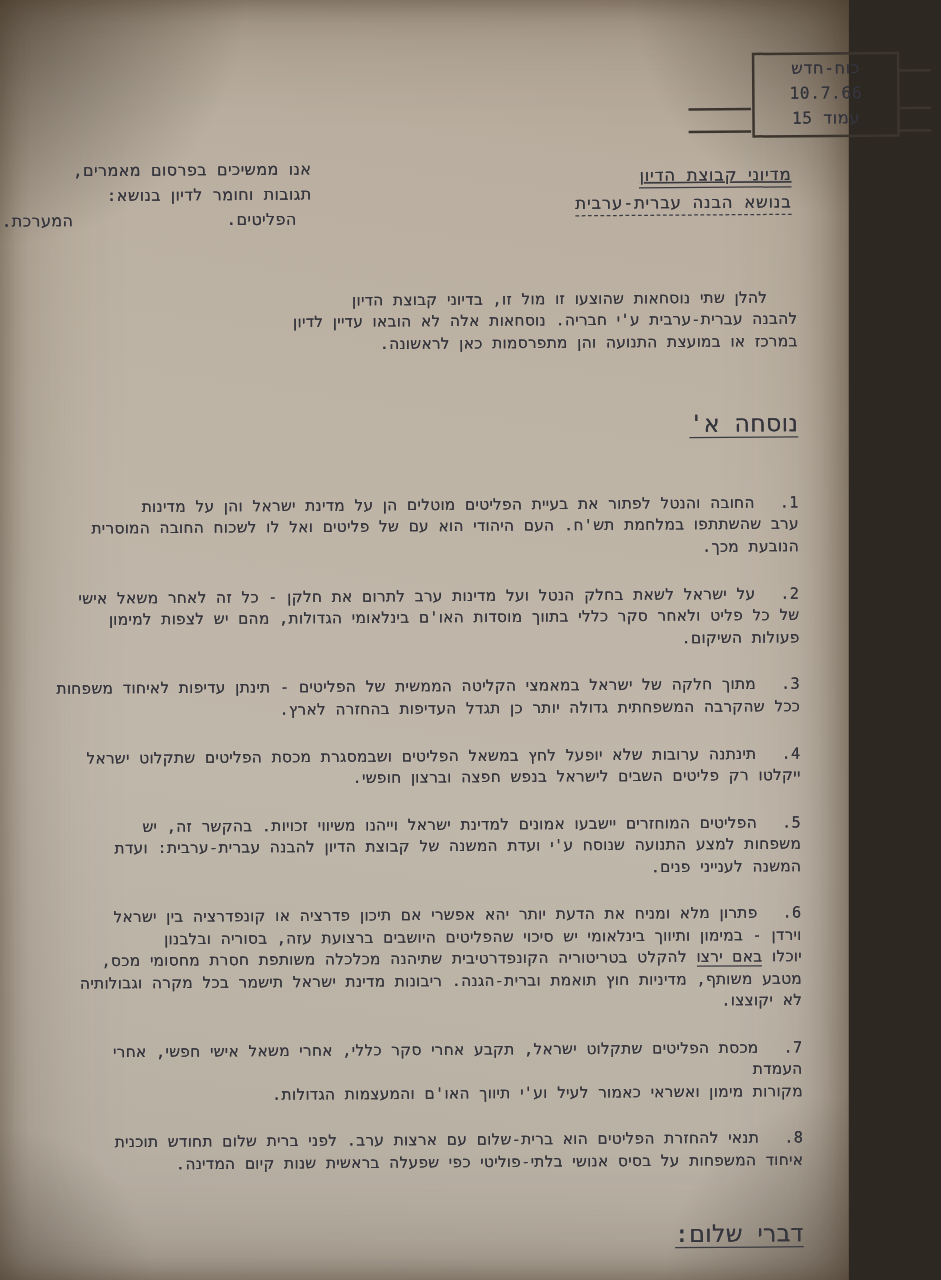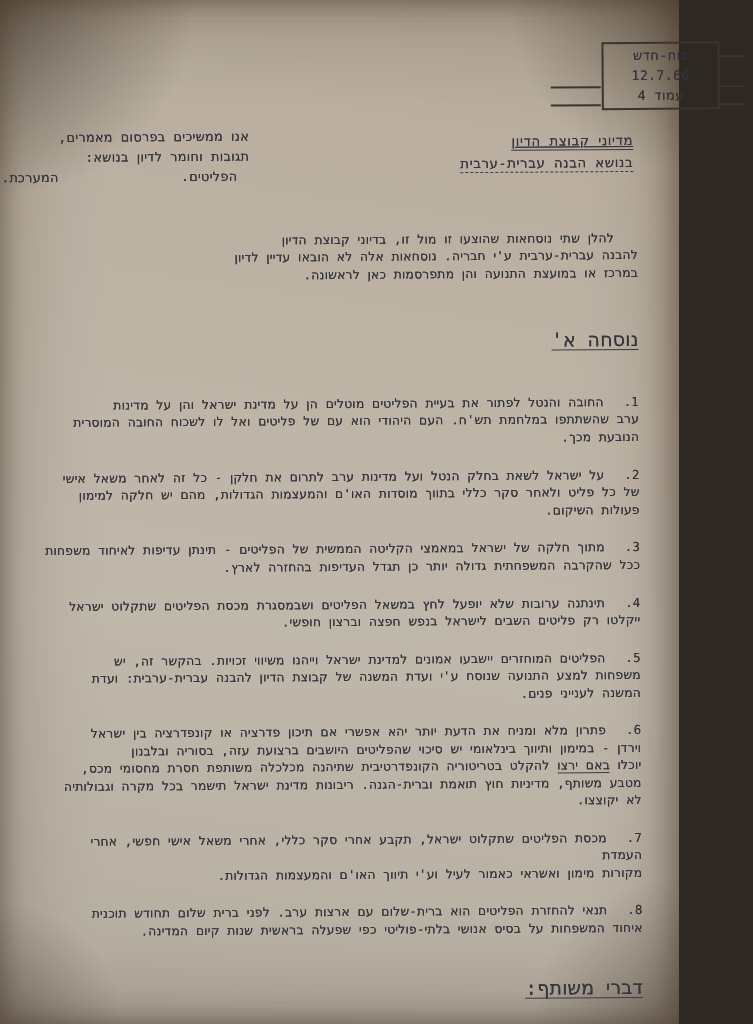--- a/index.html
+++ b/index.html
@@ -74,22 +74,22 @@
   <div class="tilt ink">
 
     <div class="stamp">
       <span class="sline sl-rt"></span>
       <span class="sline sl-rm"></span>
       <span class="sline sl-rb"></span>
       <span class="sline sl-lm"></span>
       <span class="sline sl-lb"></span>
       <div class="stamp-box">
         <div>כוח-חדש</div>
-        <div class="stamp-date">12.7.66</div>
-        <div>עמוד 4</div>
+        <div class="stamp-date">10.7.66</div>
+        <div>עמוד 15</div>
       </div>
     </div>
 
     <div class="note">
       <div>אנו ממשיכים בפרסום מאמרים,</div>
       <div>תגובות וחומר לדיון בנושא:</div>
       <div class="note-row3">
         <span class="note-subj">הפליטים.</span>
         <span class="note-sig">המערכת.</span>
       </div>
@@ -105,40 +105,40 @@
       <p class="intro">להלן שתי נוסחאות שהוצעו זו מול זו, בדיוני קבוצת הדיון
 להבנה עברית-ערבית ע'י חבריה. נוסחאות אלה לא הובאו עדיין לדיון
 במרכז או במועצת התנועה והן מתפרסמות כאן לראשונה.</p>
 
       <p class="headwrap"><span class="subhead">נוסחה א'</span></p>
 
       <p><span class="num">1.</span><span>החובה והנטל לפתור את בעיית הפליטים מוטלים הן על מדינת ישראל והן על מדינות
 ערב שהשתתפו במלחמת תש'ח. העם היהודי הוא עם של פליטים ואל לו לשכוח החובה המוסרית
 הנובעת מכך.</span></p>
       <p><span class="num">2.</span><span>על ישראל לשאת בחלק הנטל ועל מדינות ערב לתרום את חלקן - כל זה לאחר משאל אישי
-של כל פליט ולאחר סקר כללי בתווך מוסדות האו'ם והמעצמות הגדולות, מהם יש חלקה למימון
+של כל פליט ולאחר סקר כללי בתווך מוסדות האו'ם בינלאומי הגדולות, מהם יש לצפות למימון
 פעולות השיקום.</span></p>
       <p><span class="num">3.</span><span>מתוך חלקה של ישראל במאמצי הקליטה הממשית של הפליטים - תינתן עדיפות לאיחוד משפחות
 ככל שהקרבה המשפחתית גדולה יותר כן תגדל העדיפות בהחזרה לארץ.</span></p>
       <p><span class="num">4.</span><span>תינתנה ערובות שלא יופעל לחץ במשאל הפליטים ושבמסגרת מכסת הפליטים שתקלוט ישראל
 ייקלטו רק פליטים השבים לישראל בנפש חפצה וברצון חופשי.</span></p>
       <p><span class="num">5.</span><span>הפליטים המוחזרים יישבעו אמונים למדינת ישראל וייהנו משיווי זכויות. בהקשר זה, יש
 משפחות למצע התנועה שנוסח ע'י ועדת המשנה של קבוצת הדיון להבנה עברית-ערבית: ועדת
 המשנה לענייני פנים.</span></p>
       <p><span class="num">6.</span><span>פתרון מלא ומניח את הדעת יותר יהא אפשרי אם תיכון פדרציה או קונפדרציה בין ישראל
 וירדן - במימון ותיווך בינלאומי יש סיכוי שהפליטים היושבים ברצועת עזה, בסוריה ובלבנון
 יוכלו </span><span class="u">באם ירצו</span><span> להקלט בטריטוריה הקונפדרטיבית שתיהנה מכלכלה משותפת חסרת מחסומי מכס,
 מטבע משותף, מדיניות חוץ תואמת וברית-הגנה. ריבונות מדינת ישראל תישמר בכל מקרה וגבולותיה
 לא יקוצצו.</span></p>
       <p><span class="num">7.</span><span>מכסת הפליטים שתקלוט ישראל, תקבע אחרי סקר כללי, אחרי משאל אישי חפשי, אחרי העמדת
 מקורות מימון ואשראי כאמור לעיל וע'י תיווך האו'ם והמעצמות הגדולות.</span></p>
       <p><span class="num">8.</span><span>תנאי להחזרת הפליטים הוא ברית-שלום עם ארצות ערב. לפני ברית שלום תחודש תוכנית
 איחוד המשפחות על בסיס אנושי בלתי-פוליטי כפי שפעלה בראשית שנות קיום המדינה.</span></p>
 
-      <p class="headwrap"><span class="subhead">דברי משותף:</span></p>
+      <p class="headwrap"><span class="subhead">דברי שלום:</span></p>
 
       
       
       
       
       
 
     </div>
   </div>
 </div>

